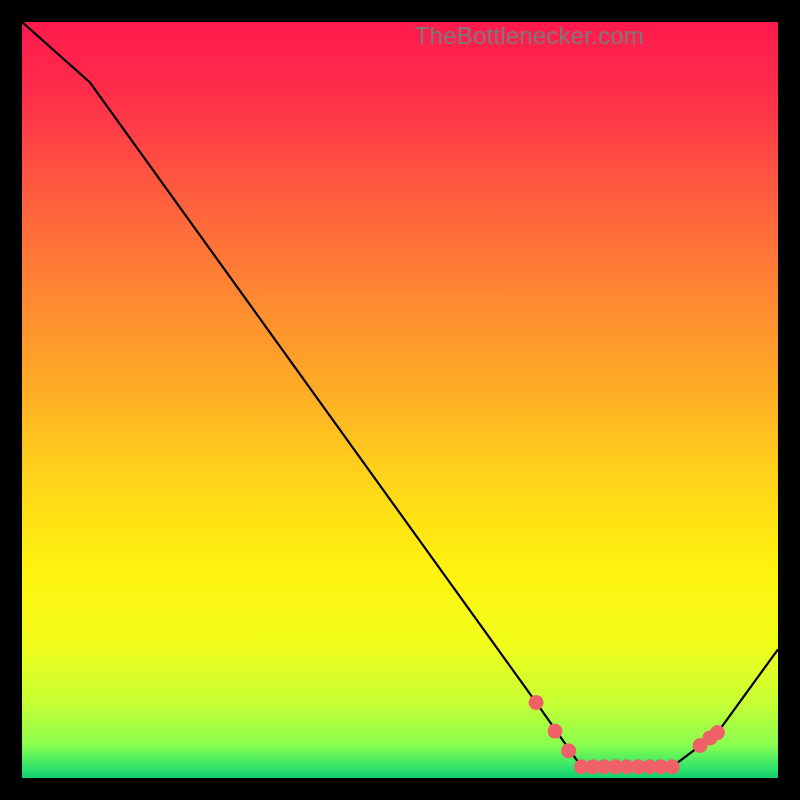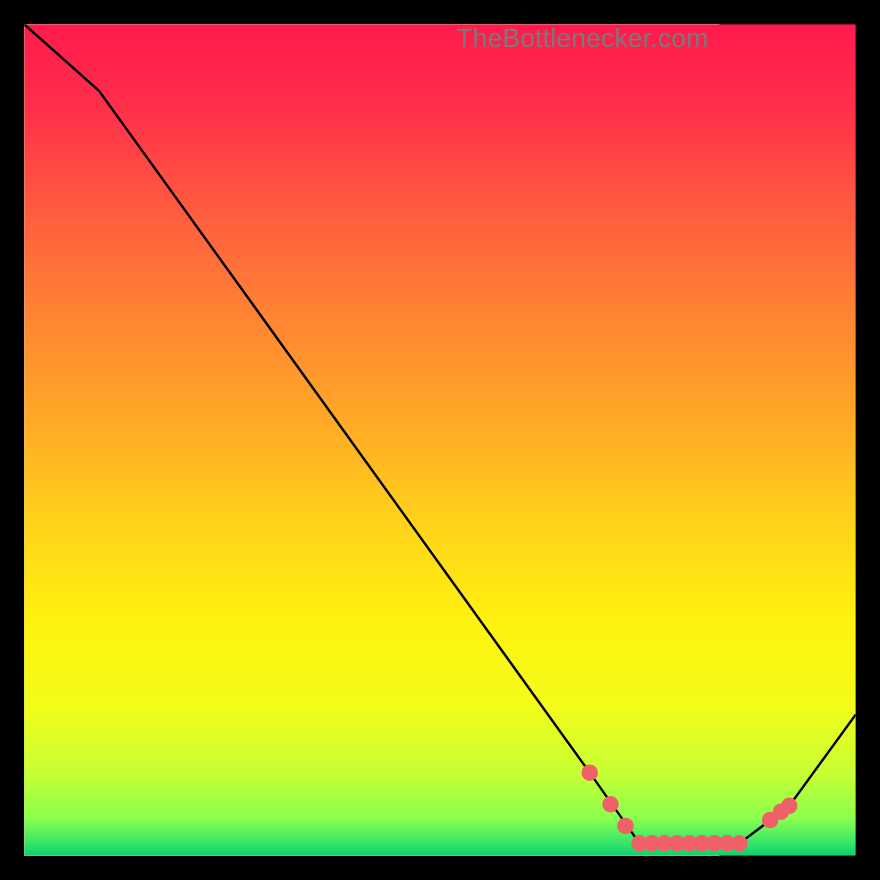--- a/index.html
+++ b/index.html
@@ -10,21 +10,21 @@
     background: #000;
     overflow: hidden;
     font-family: Arial, Helvetica, sans-serif;
   }
   .frame {
     position: absolute;
     left: 22px;
     top: 22px;
     width: 632px;
     height: 756px;
-    background: #fef9c3;
+    background: #fde047;
   }
   .watermark {
     position: absolute;
     top: 0;
     right: 10px;
     color: #7a7a7a;
     font-size: 24px;
     font-weight: 400;
     letter-spacing: 0.2px;
   }

